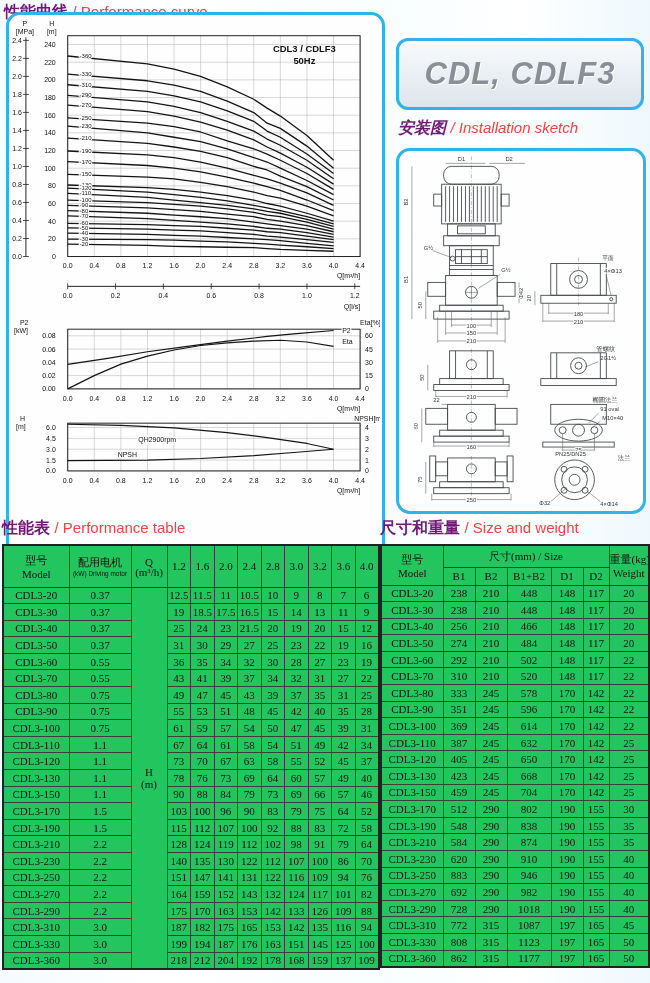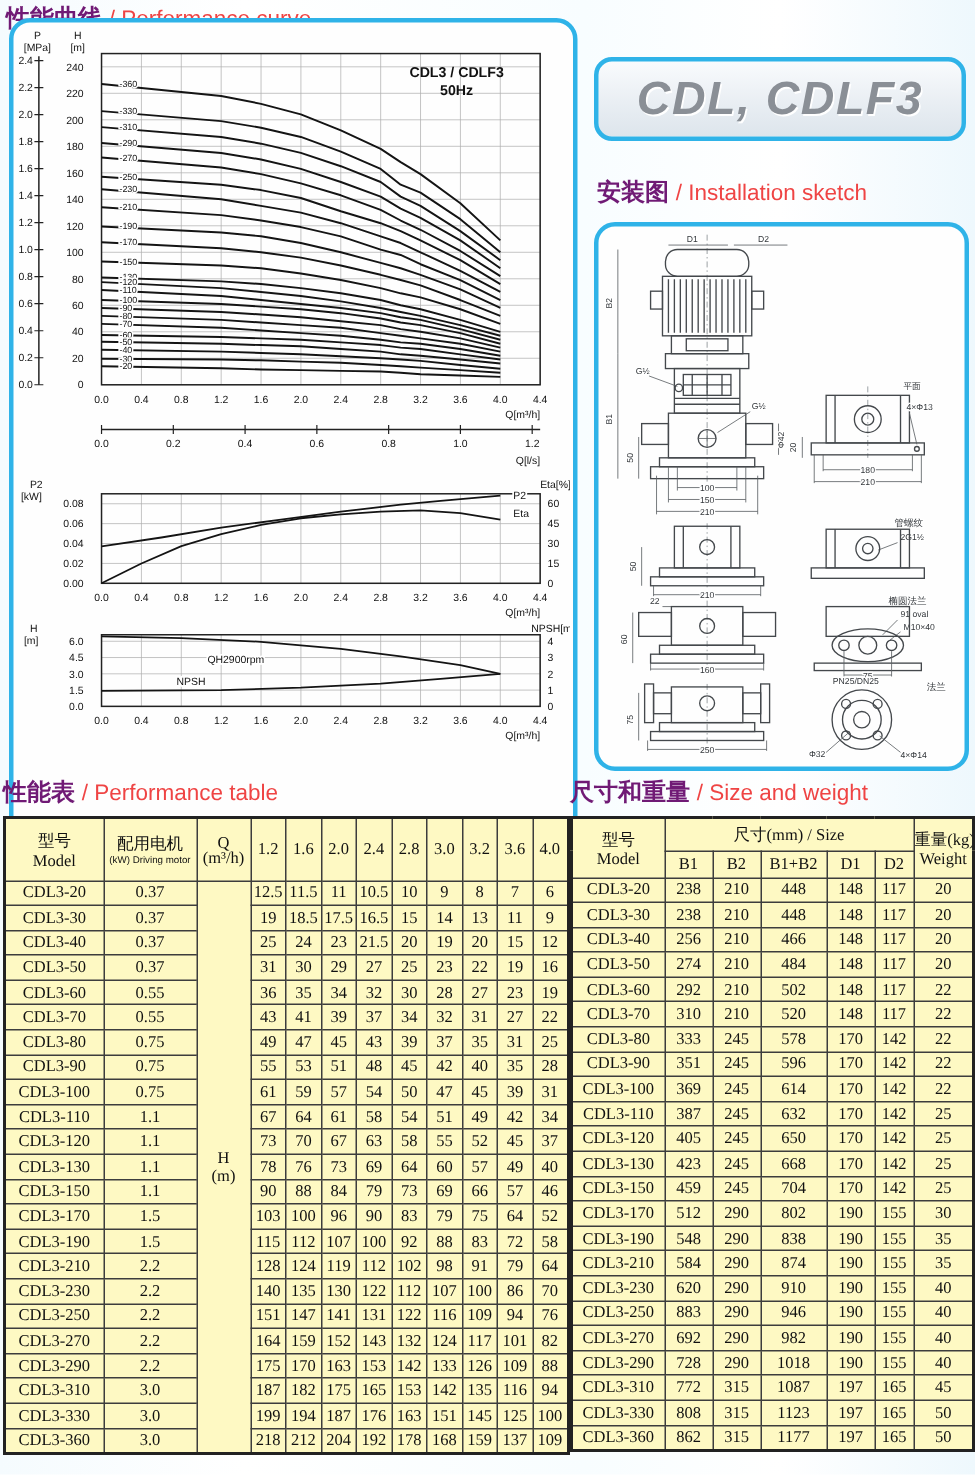--- a/index.html
+++ b/index.html
@@ -6,40 +6,40 @@
   body{
     width:650px;height:983px;position:relative;overflow:hidden;
     background:linear-gradient(90deg,#f5fbfe 0%,#ffffff 25%,#f8fdff 60%,#ffffff 80%,#eef8fd 100%);
     font-family:"Liberation Sans",sans-serif;color:#111;
   }
   .heading{position:absolute;font-size:16px;white-space:nowrap;}
   .heading .zh{font-weight:bold;color:#701a75;}
   .heading .en{font-weight:normal;color:#ef4444;font-size:15px;}
   .bluebox{position:absolute;border:3px solid #2fb3e8;border-radius:14px;background:#fefefe;box-sizing:border-box;}
   #curve-box{left:6px;top:12px;width:379px;height:571px;padding:2px 1px;}
-  #product-box{left:396px;top:38px;width:248px;height:56px;border-radius:12px;
+  #product-box{left:396px;top:38px;width:248px;height:72px;border-radius:12px;
     background:linear-gradient(180deg,#f9fbfd 0%,#e9eef3 55%,#dde5ec 100%);
     display:flex;align-items:center;justify-content:center;}
   #product-box span{font-size:31px;font-weight:bold;font-style:italic;color:#8a8f96;letter-spacing:1px;
     text-shadow:1px 1px 0 #fff;}
-  #install-heading{left:398px;top:118px;}
+  #install-heading{left:398px;top:118px;font-style:italic;}
   #sketch-box{left:396px;top:148px;width:250px;height:366px;padding:1px;}
   #perf-heading{left:4px;top:2px;}
   #table-heading{left:2px;top:518px;}
   #size-heading{left:380px;top:518px;}
   svg{display:block;}
   .tick{font-size:7px;fill:#111;font-family:"Liberation Sans",sans-serif;}
   .ctitle{font-size:9.5px;font-weight:bold;fill:#111;font-family:"Liberation Sans",sans-serif;}
   .clabel{font-size:6px;fill:#111;font-family:"Liberation Sans",sans-serif;
     paint-order:stroke;stroke:#ffffff;stroke-width:2px;}
   .clabel2{font-size:7px;fill:#111;font-family:"Liberation Sans",sans-serif;
     paint-order:stroke;stroke:#ffffff;stroke-width:2.4px;}
   
   table.datatable{position:absolute;border-collapse:collapse;table-layout:fixed;
-    background:#fef9c3;border:2px solid #222;}
+    background:#22c55e;border:2px solid #222;}
   table.datatable td,table.datatable th{border:1px solid #3d3d3d;text-align:center;vertical-align:middle;
     padding:0;font-family:"Liberation Serif",serif;font-size:11px;font-weight:normal;overflow:hidden;white-space:nowrap;}
   #perf-table{left:2px;top:544px;width:376px;}
   #perf-table td{height:15.6px;}
   #size-table{left:380px;top:544px;width:268px;}
   #size-table td{height:15.6px;}
   .hz{font-family:"Liberation Sans",sans-serif;font-size:11px;}
   .hsmall{font-size:6.5px;font-family:"Liberation Sans",sans-serif;display:block;line-height:7px;}
   .hunit{font-size:8.5px;display:block;line-height:9px;}
   .hm-cell{font-family:"Liberation Serif",serif;font-size:11px;}

